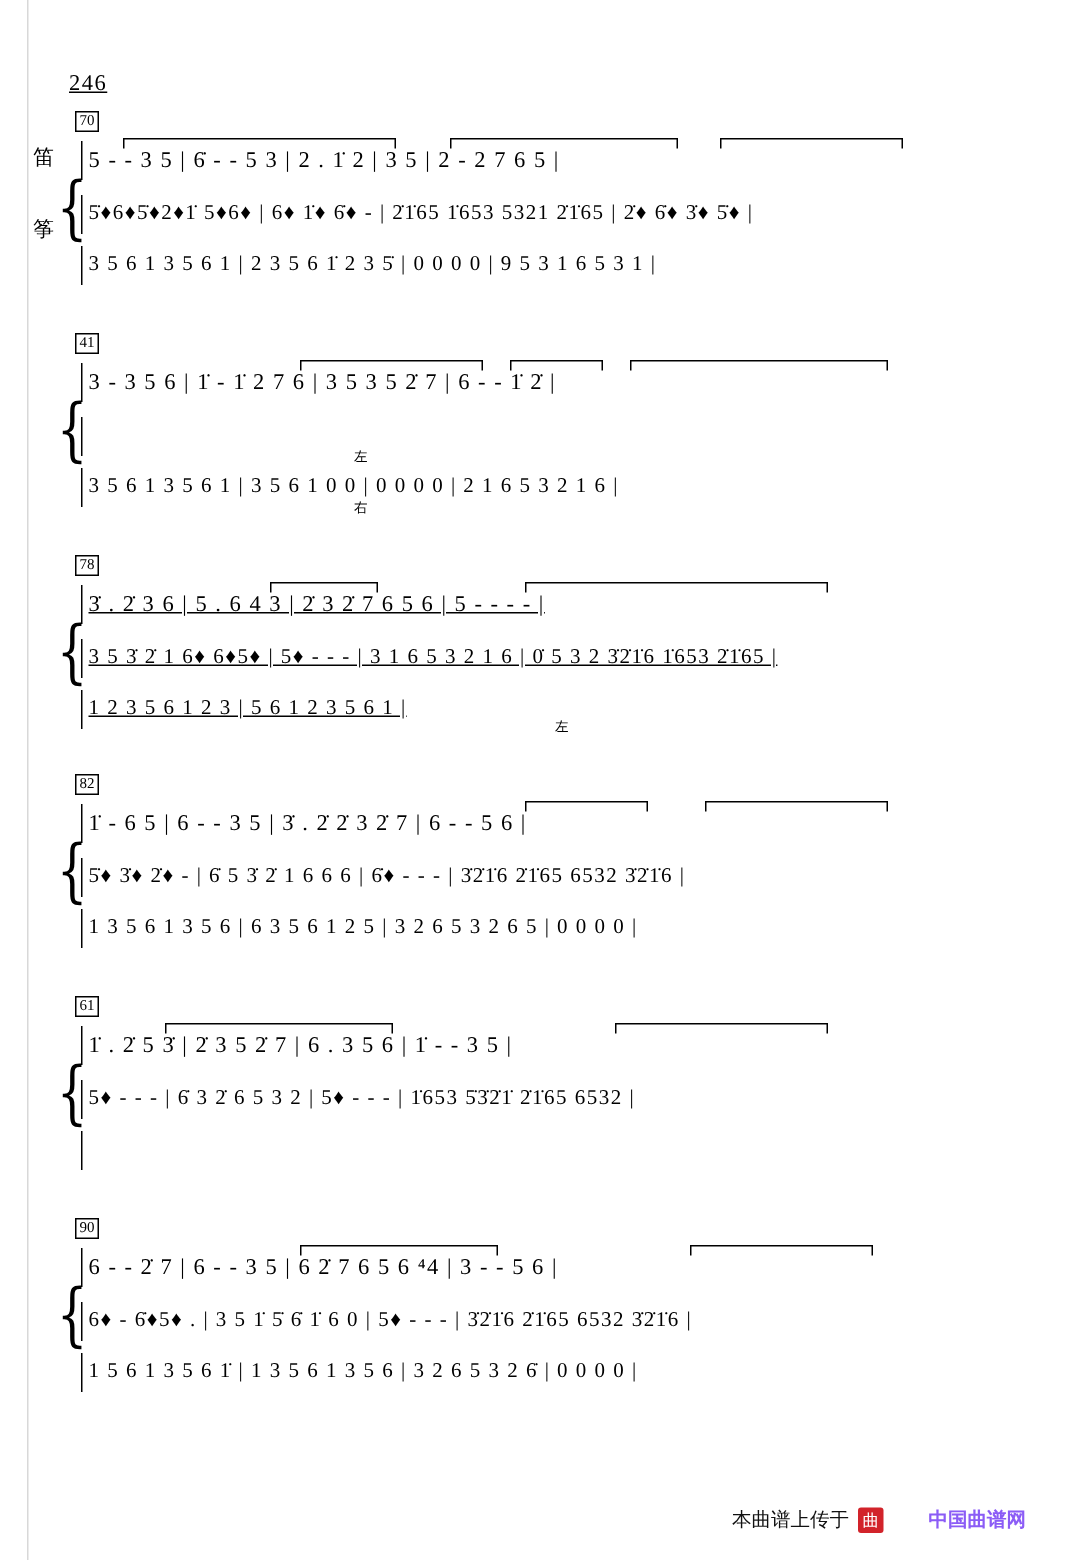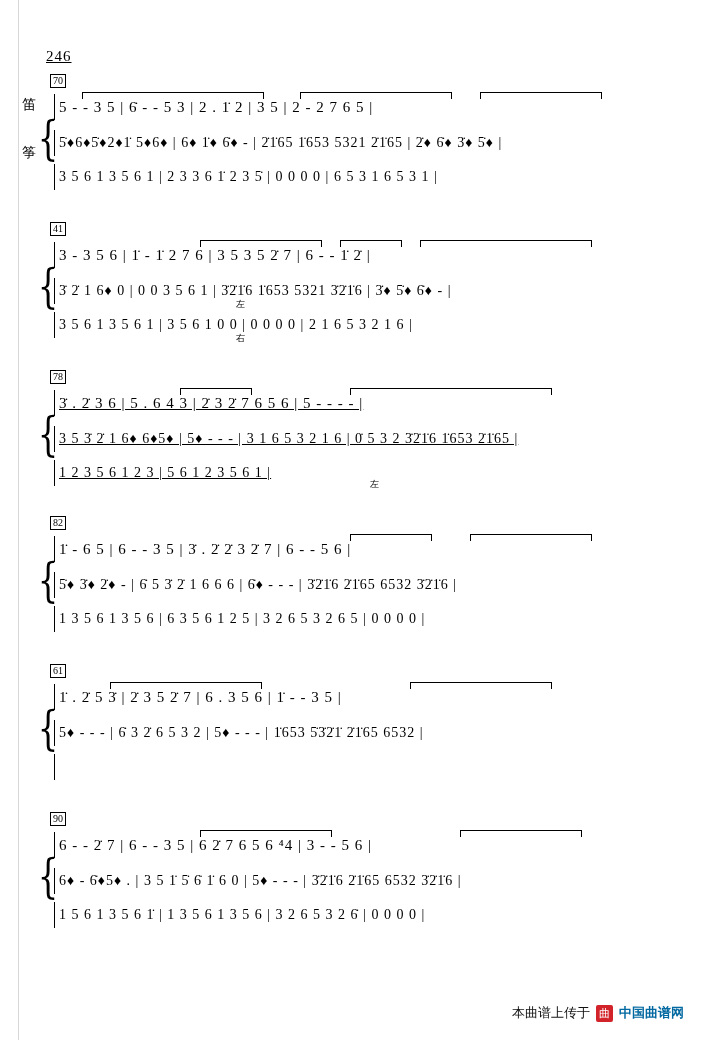--- a/index.html
+++ b/index.html
@@ -82,21 +82,21 @@
     position:absolute;right:26px;bottom:18px;
     font-size:13px;
     font-family:"DejaVu Sans", sans-serif;
     display:flex;align-items:center;gap:6px;
   }
   .footer .logo{
     display:inline-block;
     background:#d2232a;color:#fff;
     font-size:11px;padding:1px 3px;border-radius:2px;
   }
-  .footer .site{color:#0369a1;font-weight:bold;}
+  .footer .site{color:#8b5cf6;font-weight:bold;margin-left:24px;}
   .footer .txt{color:#111;}
   .row-wrap{position:relative;}
 </style>
 </head>
 <body>
 
 <div class="page">
 
   <div class="page-rule"></div>
 
@@ -118,21 +118,21 @@
 
     <div class="row-wrap" style="margin-top:2px;">
       <span class="brace" style="top:-6px;">{</span>
       <div class="staff-row small">
         <span class="inst" style="top:18px;">筝</span>
         <span class="bar"></span>
         <span class="notes">5̇♦6♦5̇♦2♦1̇ 5♦6♦ | 6♦  1̇♦  6̇♦  -  | 2̇1̇65  1̇653  5321  2̇1̇65 | 2̇♦  6̇♦  3̇♦  5̇♦ |</span>
       </div>
       <div class="staff-row small">
         <span class="bar"></span>
-        <span class="notes">3 5  6 1  3 5  6 1 | 2 3  3 6  1̇ 2  3 5̇ | 0    0    0    0 | 6 5  3 1  6 5  3 1 |</span>
+        <span class="notes">3 5  6 1  3 5  6 1 | 2 3  5 6  1̇ 2  3 5̇ | 0    0    0    0 | 9 5  3 1  6 5  3 1 |</span>
       </div>
     </div>
   </div>
 
   <div class="system" style="top:238px;">
     <div class="measure-num">41</div>
 
     <div class="row-wrap">
       <div class="slur" style="left:150px;top:2px;width:120px;"></div>
       <div class="slur" style="left:290px;top:2px;width:60px;"></div>
@@ -140,21 +140,20 @@
       <div class="staff-row">
         <span class="bar"></span>
         <span class="notes">3  -  3 5   6 | 1̇  -  1̇ 2 7 6 | 3  5    3 5  2̇ 7 | 6  -  -  1̇ 2̇ |</span>
       </div>
     </div>
 
     <div class="row-wrap" style="margin-top:2px;">
       <span class="brace" style="top:-6px;">{</span>
       <div class="staff-row small">
         <span class="bar"></span>
-        <span class="notes">3̇ 2̇ 1 6♦   0 | 0   0   3 5  6 1 | 3̇2̇1̇6  1̇653  5321  3̇2̇1̇6 | 3̇♦  5̇♦  6̇♦  - |</span>
         <span class="tiny" style="position:absolute;left:186px;top:24px;">左</span>
       </div>
       <div class="staff-row small">
         <span class="bar"></span>
         <span class="notes">3 5  6 1  3 5  6 1 | 3 5  6 1  0    0 | 0    0    0    0 | 2 1  6 5  3 2  1 6 |</span>
         <span class="tiny" style="position:absolute;left:186px;top:24px;">右</span>
       </div>
     </div>
   </div>
 

